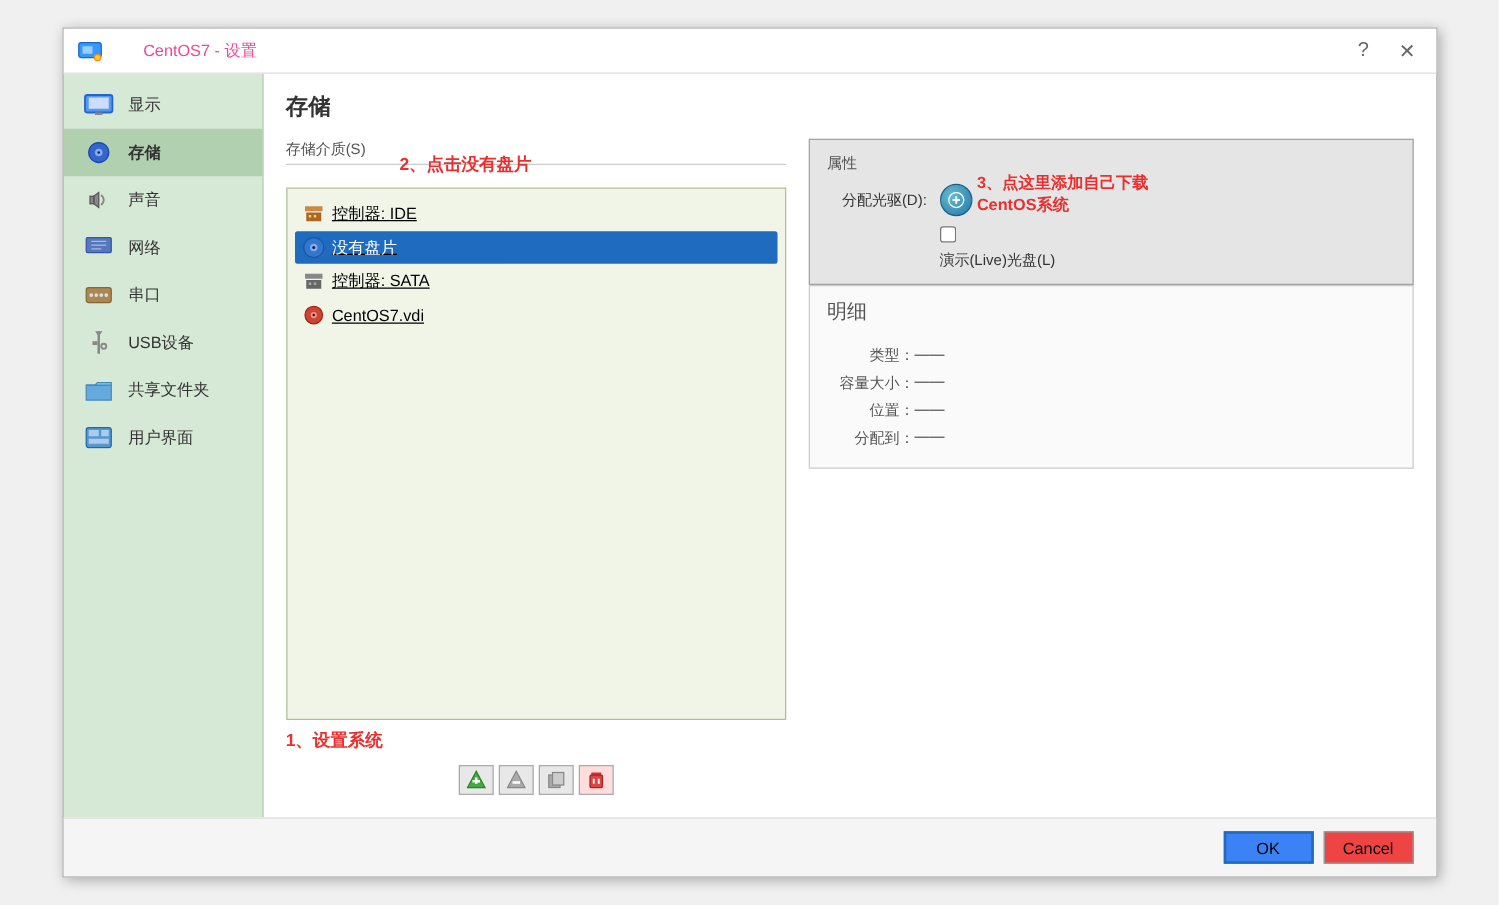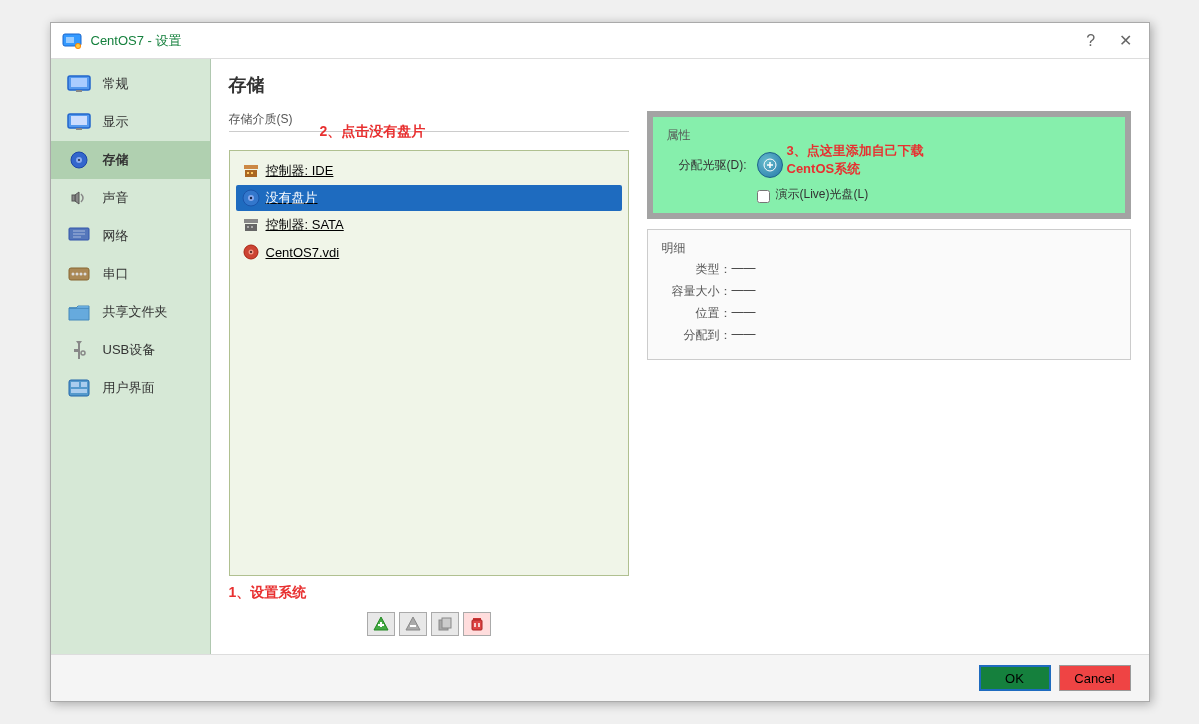--- a/index.html
+++ b/index.html
@@ -29,21 +29,22 @@
       display: flex;
       align-items: center;
       gap: 8px;
     }
     .titlebar-icon {
       width: 22px;
       height: 22px;
     }
     .titlebar-title {
       font-size: 13px;
-      color: #15803d;
+      color: #ec4899;
+      margin-left: 24px;
     }
     .titlebar-controls {
       display: flex;
       gap: 12px;
       align-items: center;
     }
     .titlebar-btn {
       font-size: 16px;
       color: #666;
       cursor: pointer;
@@ -176,24 +177,23 @@
       font-size: 14px;
     }
 
     
     .attributes {
       flex: 1;
       display: flex;
       flex-direction: column;
     }
     .attr-section {
-      border: 6px solid #a3a3a3;
+      border: 1px solid #a3a3a3;
       padding: 10px 14px;
-      margin-bottom: 10px;
-      background: #86efac;
+      background: #e5e5e5;
     }
     .attr-section-title {
       font-size: 12px;
       color: #555;
       margin-bottom: 8px;
     }
     .attr-row {
       display: flex;
       align-items: center;
       gap: 10px;
@@ -223,36 +223,37 @@
       cursor: pointer;
       display: flex;
       align-items: center;
       justify-content: center;
       color: white;
       font-size: 14px;
       flex-shrink: 0;
     }
     .checkbox-row {
       display: flex;
-      align-items: flex-end;
+      align-items: flex-start;
       gap: 6px;
       margin-left: 90px;
+      flex-direction: column;
     }
     .checkbox-row input { cursor: pointer; }
     .checkbox-row label { font-size: 12px; color: #333; }
 
     .detail-section {
       border: 1px solid #ccc;
       padding: 10px 14px;
       background: #fafafa;
     }
     .detail-title {
-      font-size: 12px;
+      font-size: 16px;
       color: #555;
-      margin-bottom: 4px;
+      margin-bottom: 16px;
     }
     .detail-row {
       display: flex;
       margin-bottom: 5px;
       font-size: 12px;
     }
     .detail-key {
       width: 70px;
       text-align: right;
       color: #555;
@@ -275,21 +276,21 @@
       min-width: 72px;
       height: 26px;
       font-size: 13px;
       cursor: pointer;
       border: 1px solid #999;
       background: #ef4444;
       padding: 0 12px;
     }
     .dialog-btn.ok {
       border: 2px solid #1e6bbf;
-      background: #15803d;
+      background: #3b82f6;
     }
     .annotation-area {
       position: relative;
       text-decoration: underline;
     }
   </style>
 </head>
 <body>
 
 <div class="window">
@@ -308,30 +309,20 @@
     <div class="titlebar-controls">
       <button class="titlebar-btn">?</button>
       <button class="titlebar-btn close">✕</button>
     </div>
   </div>
 
   <div class="main-content">
 
     <div class="sidebar">
 
-      <div class="sidebar-item">
-        <div class="icon">
-          <svg width="24" height="18" viewBox="0 0 24 18">
-            <rect x="1" y="1" width="22" height="14" rx="2" fill="#5599ee" stroke="#2266cc" stroke-width="1.5"></rect>
-            <rect x="4" y="3" width="16" height="9" fill="#aaccff"></rect>
-            <rect x="9" y="15" width="6" height="2" fill="#888"></rect>
-          </svg>
-        </div>
-        <span>常规</span>
-      </div>
 
 
       <div class="sidebar-item">
         <div class="icon">
           <svg width="24" height="18" viewBox="0 0 24 18">
             <rect x="1" y="1" width="22" height="14" rx="2" fill="#5599ee" stroke="#2266cc" stroke-width="1.5"></rect>
             <rect x="4" y="3" width="16" height="9" fill="#ccddff"></rect>
             <rect x="9" y="15" width="6" height="2" fill="#888"></rect>
           </svg>
         </div>
@@ -380,38 +371,38 @@
             <circle cx="9" cy="8" r="1.5" fill="#ddd"></circle>
             <circle cx="13" cy="8" r="1.5" fill="#ddd"></circle>
             <circle cx="17" cy="8" r="1.5" fill="#ddd"></circle>
           </svg>
         </div>
         <span>串口</span>
       </div>
 
       <div class="sidebar-item">
         <div class="icon">
-          <svg width="22" height="18" viewBox="0 0 22 18">
-            <path d="M1 5 L1 17 L21 17 L21 5 Z" fill="#66aadd" stroke="#4488bb" stroke-width="1"></path>
-            <path d="M1 5 L8 5 L10 3 L21 3 L21 5 Z" fill="#88ccff" stroke="#4488bb" stroke-width="1"></path>
-          </svg>
-        </div>
-        <span>共享文件夹</span>
-      </div>
-
-      <div class="sidebar-item">
-        <div class="icon">
           <svg width="16" height="22" viewBox="0 0 16 22">
             <line x1="8" y1="2" x2="8" y2="20" stroke="#888" stroke-width="2"></line>
             <polygon points="5,2 11,2 8,6" fill="#888"></polygon>
             <rect x="3" y="10" width="4" height="3" fill="#888"></rect>
             <circle cx="12" cy="14" r="2" fill="none" stroke="#888" stroke-width="1.5"></circle>
           </svg>
         </div>
         <span>USB设备</span>
+      </div>
+
+      <div class="sidebar-item">
+        <div class="icon">
+          <svg width="22" height="18" viewBox="0 0 22 18">
+            <path d="M1 5 L1 17 L21 17 L21 5 Z" fill="#66aadd" stroke="#4488bb" stroke-width="1"></path>
+            <path d="M1 5 L8 5 L10 3 L21 3 L21 5 Z" fill="#88ccff" stroke="#4488bb" stroke-width="1"></path>
+          </svg>
+        </div>
+        <span>共享文件夹</span>
       </div>
 
       <div class="sidebar-item">
         <div class="icon">
           <svg width="22" height="18" viewBox="0 0 22 18">
             <rect x="1" y="1" width="20" height="16" rx="2" fill="#5599cc" stroke="#2266aa" stroke-width="1"></rect>
             <rect x="3" y="3" width="8" height="5" fill="#aaccee"></rect>
             <rect x="13" y="3" width="6" height="5" fill="#aaccee"></rect>
             <rect x="3" y="10" width="16" height="4" fill="#aaccee"></rect>
           </svg>

